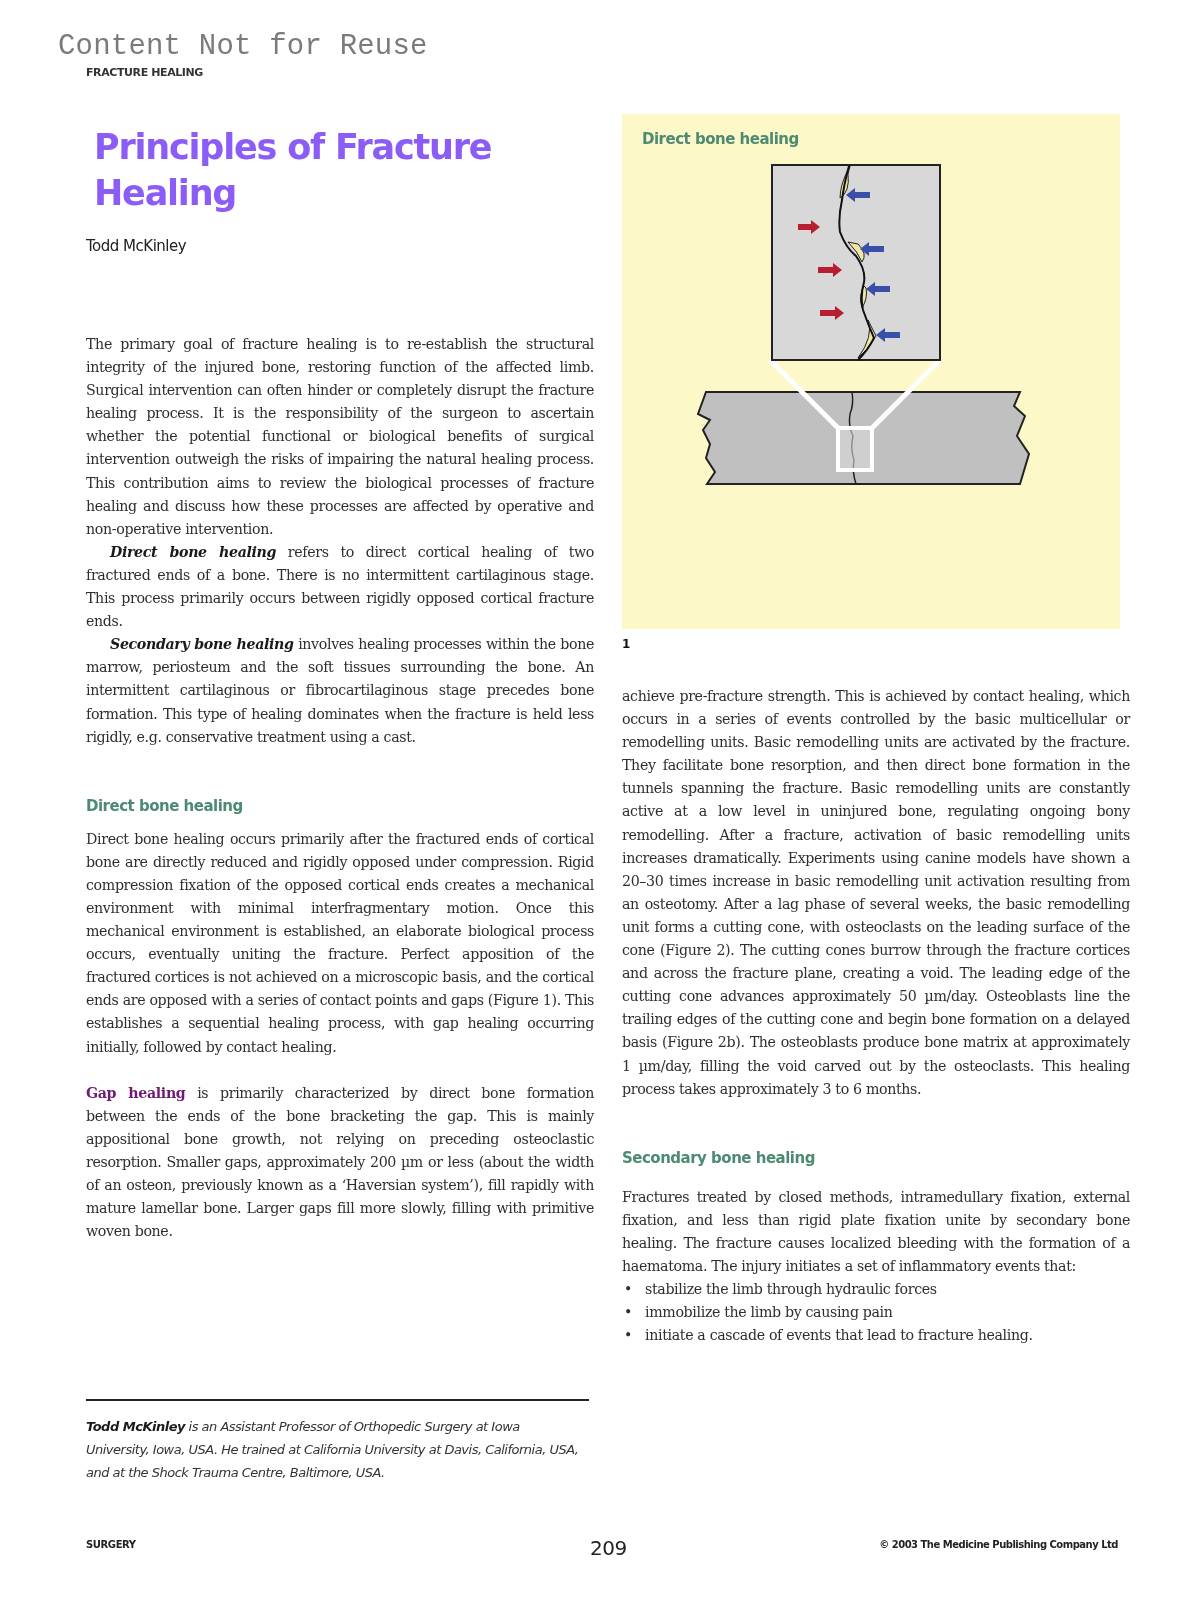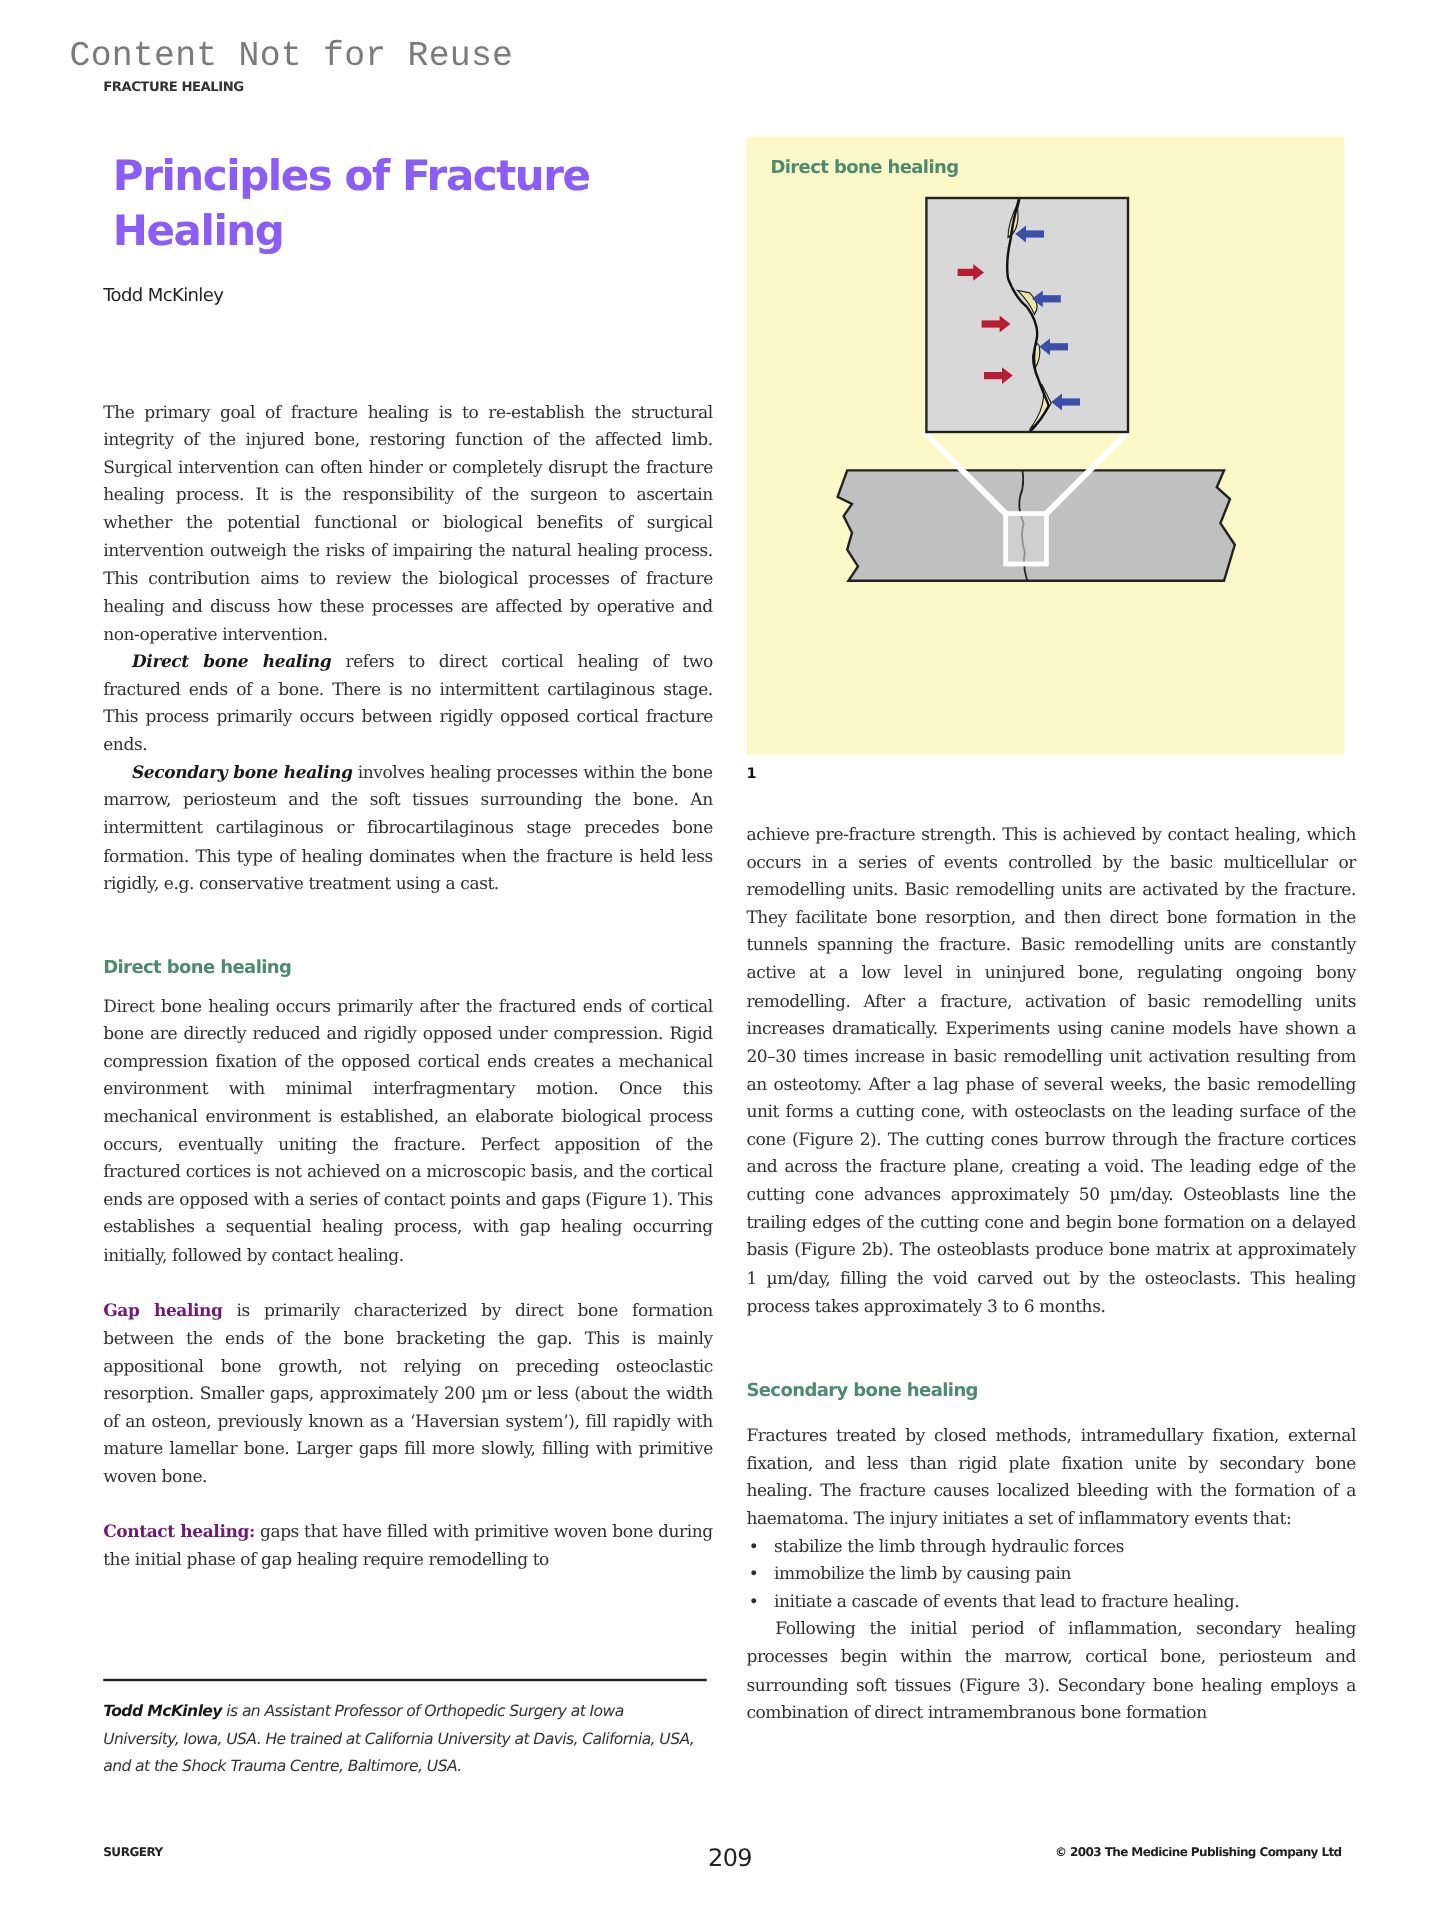--- a/index.html
+++ b/index.html
@@ -52,21 +52,20 @@
 <div class="col col-left">
   <p>The primary goal of fracture healing is to re-establish the structural integrity of the injured bone, restoring function of the affected limb. Surgical intervention can often hinder or completely disrupt the fracture healing process. It is the responsibility of the surgeon to ascertain whether the potential functional or biological benefits of surgical intervention outweigh the risks of impairing the natural healing process. This contribution aims to review the biological processes of fracture healing and discuss how these processes are affected by operative and non-operative intervention.</p>
   <p class="indent"><span class="bi">Direct bone healing</span><span> refers to direct cortical healing of two fractured ends of a bone. There is no intermittent cartilaginous stage. This process primarily occurs between rigidly opposed cortical fracture ends.</span></p>
   <p class="indent"><span class="bi">Secondary bone healing</span><span> involves healing processes within the bone marrow, periosteum and the soft tissues surrounding the bone. An intermittent cartilaginous or fibrocartilaginous stage precedes bone formation. This type of healing dominates when the fracture is held less rigidly, e.g. conservative treatment using a cast.</span></p>
 
   <h2 class="section-head gap-before-big">Direct bone healing</h2>
   <p style="margin-top:10px">Direct bone healing occurs primarily after the fractured ends of cortical bone are directly reduced and rigidly opposed under compression. Rigid compression fixation of the opposed cortical ends creates a mechanical environment with minimal interfragmentary motion. Once this mechanical environment is established, an elaborate biological process occurs, eventually uniting the fracture. Perfect apposition of the fractured cortices is not achieved on a microscopic basis, and the cortical ends are opposed with a series of contact points and gaps (Figure 1). This establishes a sequential healing process, with gap healing occurring initially, followed by contact healing.</p>
 
   <p class="gap-before"><span class="b">Gap healing</span><span> is primarily characterized by direct bone formation between the ends of the bone bracketing the gap. This is mainly appositional bone growth, not relying on preceding osteoclastic resorption. Smaller gaps, approximately 200 µm or less (about the width of an osteon, previously known as a ‘Haversian system’), fill rapidly with mature lamellar bone. Larger gaps fill more slowly, filling with primitive woven bone.</span></p>
 
-  <p class="gap-before"><span class="b">Contact healing:</span><span> gaps that have filled with primitive woven bone during the initial phase of gap healing require remodelling to</span></p>
 </div>
 
 <div class="divider"></div>
 <div class="bio"><span class="bio-name">Todd McKinley</span><span> is an Assistant Professor of Orthopedic Surgery at Iowa University, Iowa, USA. He trained at California University at Davis, California, USA, and at the Shock Trauma Centre, Baltimore, USA.</span></div>
 
 <div class="figure-box">
   <div class="figure-title">Direct bone healing</div>
   <svg class="figure-svg" width="498" height="400" viewBox="0 0 498 400">
 
     <path d="M84 278 L398 278 L392 292 L403 302 L395 322 L407 340 L398 370 L85 370 L93 358 L84 344 L88 330 L81 316 L88 306 L76 300 Z" fill="#c0c0c0" stroke="#222" stroke-width="2"></path>
@@ -122,18 +121,17 @@
 
 <div class="col col-right">
   <p>achieve pre-fracture strength. This is achieved by contact healing, which occurs in a series of events controlled by the basic multicellular or remodelling units. Basic remodelling units are activated by the fracture. They facilitate bone resorption, and then direct bone formation in the tunnels spanning the fracture. Basic remodelling units are constantly active at a low level in uninjured bone, regulating ongoing bony remodelling. After a fracture, activation of basic remodelling units increases dramatically. Experiments using canine models have shown a 20–30 times increase in basic remodelling unit activation resulting from an osteotomy. After a lag phase of several weeks, the basic remodelling unit forms a cutting cone, with osteoclasts on the leading surface of the cone (Figure 2). The cutting cones burrow through the fracture cortices and across the fracture plane, creating a void. The leading edge of the cutting cone advances approximately 50 µm/day. Osteoblasts line the trailing edges of the cutting cone and begin bone formation on a delayed basis (Figure 2b). The osteoblasts produce bone matrix at approximately 1 µm/day, filling the void carved out by the osteoclasts. This healing process takes approximately 3 to 6 months.</p>
   <h2 class="section-head gap-before-big">Secondary bone healing</h2>
   <p style="margin-top:16px">Fractures treated by closed methods, intramedullary fixation, external fixation, and less than rigid plate fixation unite by secondary bone healing. The fracture causes localized bleeding with the formation of a haematoma. The injury initiates a set of inflammatory events that:</p>
   <ul class="bullets">
     <li><span class="dot">•</span><span>stabilize the limb through hydraulic forces</span></li>
     <li><span class="dot">•</span><span>immobilize the limb by causing pain</span></li>
     <li><span class="dot">•</span><span>initiate a cascade of events that lead to fracture healing.</span></li>
   </ul>
-  <p class="indent">Following the initial period of inflammation, secondary healing processes begin within the marrow, cortical bone, periosteum and surrounding soft tissues (Figure 3). Secondary bone healing employs a combination of direct intramembranous bone formation</p>
 </div>
 
 <div class="footer footer-journal">SURGERY</div>
 <div class="footer footer-page">209</div>
 <div class="footer footer-copy">© 2003 The Medicine Publishing Company Ltd</div>
 
 </body></html>

